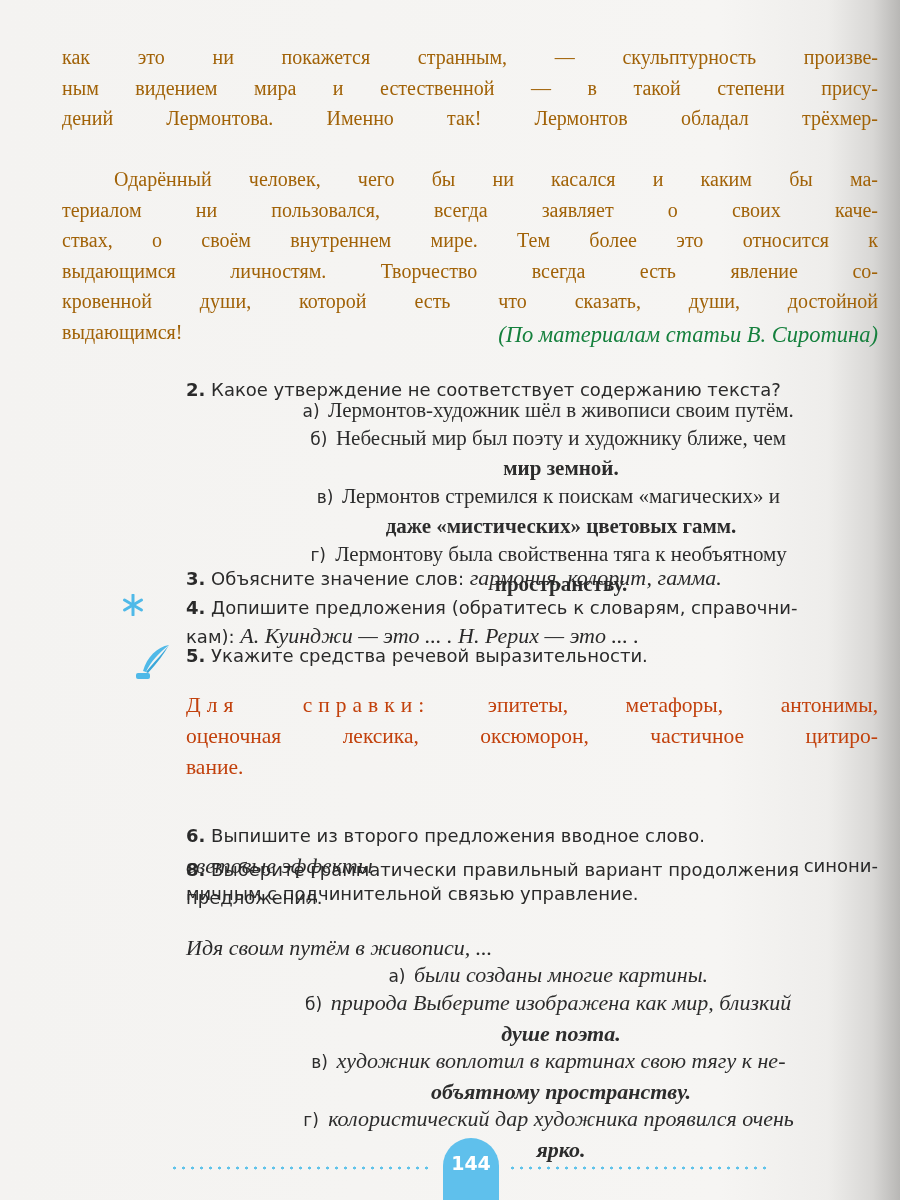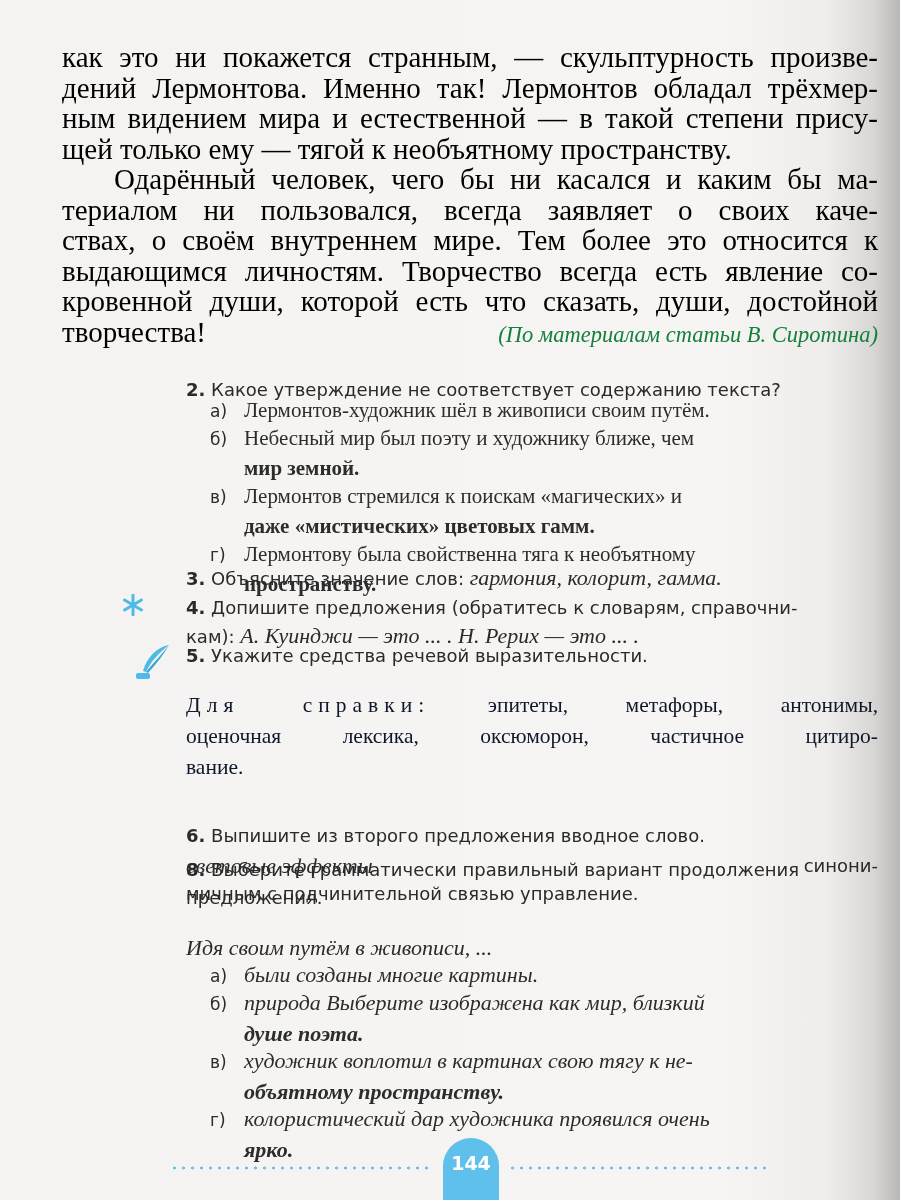--- a/index.html
+++ b/index.html
@@ -4,84 +4,83 @@
 <style>
   html, body { margin:0; padding:0; }
   body {
     width:900px; height:1200px; overflow:hidden; position:relative;
     background: linear-gradient(to right, #f4f3f1 0%, #f6f5f3 80%, #eeedeb 92%, #d8d7d5 97%, #b8b7b5 100%);
     color:#2a2a2a;
   }
   .para {
     position:absolute; left:62px; width:816px;
     font-family:"Liberation Serif","DejaVu Serif",serif;
-    font-size:29px; line-height:30.5px; text-align:justify;
-    color:#000000;
+    font-size:20px; line-height:30.5px; text-align:justify;
+    color:#a16207;
   }
   .line { display:block; white-space:nowrap; text-align:justify; text-align-last:justify; }
   .line.last { text-align-last:left; }
   .indent { padding-left:52px; }
   .source {
     position:absolute; right:22px; top:322px;
     font-family:"Liberation Serif","DejaVu Serif",serif;
     font-style:italic; font-size:22.5px; color:#15803d;
   }
   .task {
     position:absolute; left:186px; width:692px;
     font-family:"DejaVu Sans","Liberation Sans",sans-serif;
     font-size:18px; line-height:28px; color:#2a2a2a;
   }
   .task .num { font-weight:bold; }
   .opt {
     position:absolute; left:210px; width:668px;
-    font-size:21px; line-height:29px; color:#2c2c2c;
+    font-size:21px; line-height:29px; color:#2c2c2c;text-align:center;
   }
   .opt .letter {
     font-family:"DejaVu Sans","Liberation Sans",sans-serif; font-size:17px;
     display:inline-block; width:34px;
   }
   .opt .txt { font-family:"Liberation Serif","DejaVu Serif",serif; }
   .opt .cont { padding-left:34px; display:block; font-family:"Liberation Serif","DejaVu Serif",serif;font-weight:bold; }
   .it { font-style:italic; font-family:"Liberation Serif","DejaVu Serif",serif; font-size:22px; }
   .ref {
     position:absolute; left:186px; width:692px;
     font-family:"Liberation Serif","DejaVu Serif",serif;
-    font-size:21.5px; line-height:31px; color:#0f172a;
+    font-size:21.5px; line-height:31px; color:#c2410c;
   }
   .spaced { letter-spacing:6px; }
   .icon { position:absolute; }
   .footer-dots {
     position:absolute; top:1166px; height:4px;
     background-image: radial-gradient(circle, #5fc3ea 1.4px, transparent 1.6px);
     background-size:9px 4px; background-repeat:repeat-x;
   }
   .page-tab {
     position:absolute; left:443px; top:1138px; width:56px; height:70px;
     background:#5fc0ec; border-radius:28px 28px 0 0;
     color:#fff; font-family:"DejaVu Sans","Liberation Sans",sans-serif;
     font-weight:bold; font-size:19px; text-align:center; padding-top:14px; box-sizing:border-box;
   }
 </style>
 </head>
 <body>
 
 <div class="para" style="top:42px;">
   <span class="line">как это ни покажется странным, — скульптурность произве-</span>
+  <span class="line">ным видением мира и естественной — в такой степени прису-</span>
   <span class="line">дений Лермонтова. Именно так! Лермонтов обладал трёхмер-</span>
-  <span class="line">ным видением мира и естественной — в такой степени прису-</span>
-  <span class="line last">щей только ему — тягой к необъятному пространству.</span>
 </div>
 
 <div class="para" style="top:164px;">
   <span class="line indent">Одарённый человек, чего бы ни касался и каким бы ма-</span>
   <span class="line">териалом ни пользовался, всегда заявляет о своих каче-</span>
   <span class="line">ствах, о своём внутреннем мире. Тем более это относится к</span>
   <span class="line">выдающимся личностям. Творчество всегда есть явление со-</span>
   <span class="line">кровенной души, которой есть что сказать, души, достойной</span>
-  <span class="line last">творчества!</span>
+  <span class="line last">выдающимся!</span>
 </div>
 
 <div class="source">(По материалам статьи В. Сиротина)</div>
 
 <div class="task" style="top:364px;margin-top:12px;">
   <span class="num">2.</span>
   <span>Какое утверждение не соответствует содержанию текста?</span>
 </div>
 <div class="opt" style="top:396px;">
   <span class="letter">а)</span><span class="txt">Лермонтов-художник шёл в живописи своим путём.</span>

